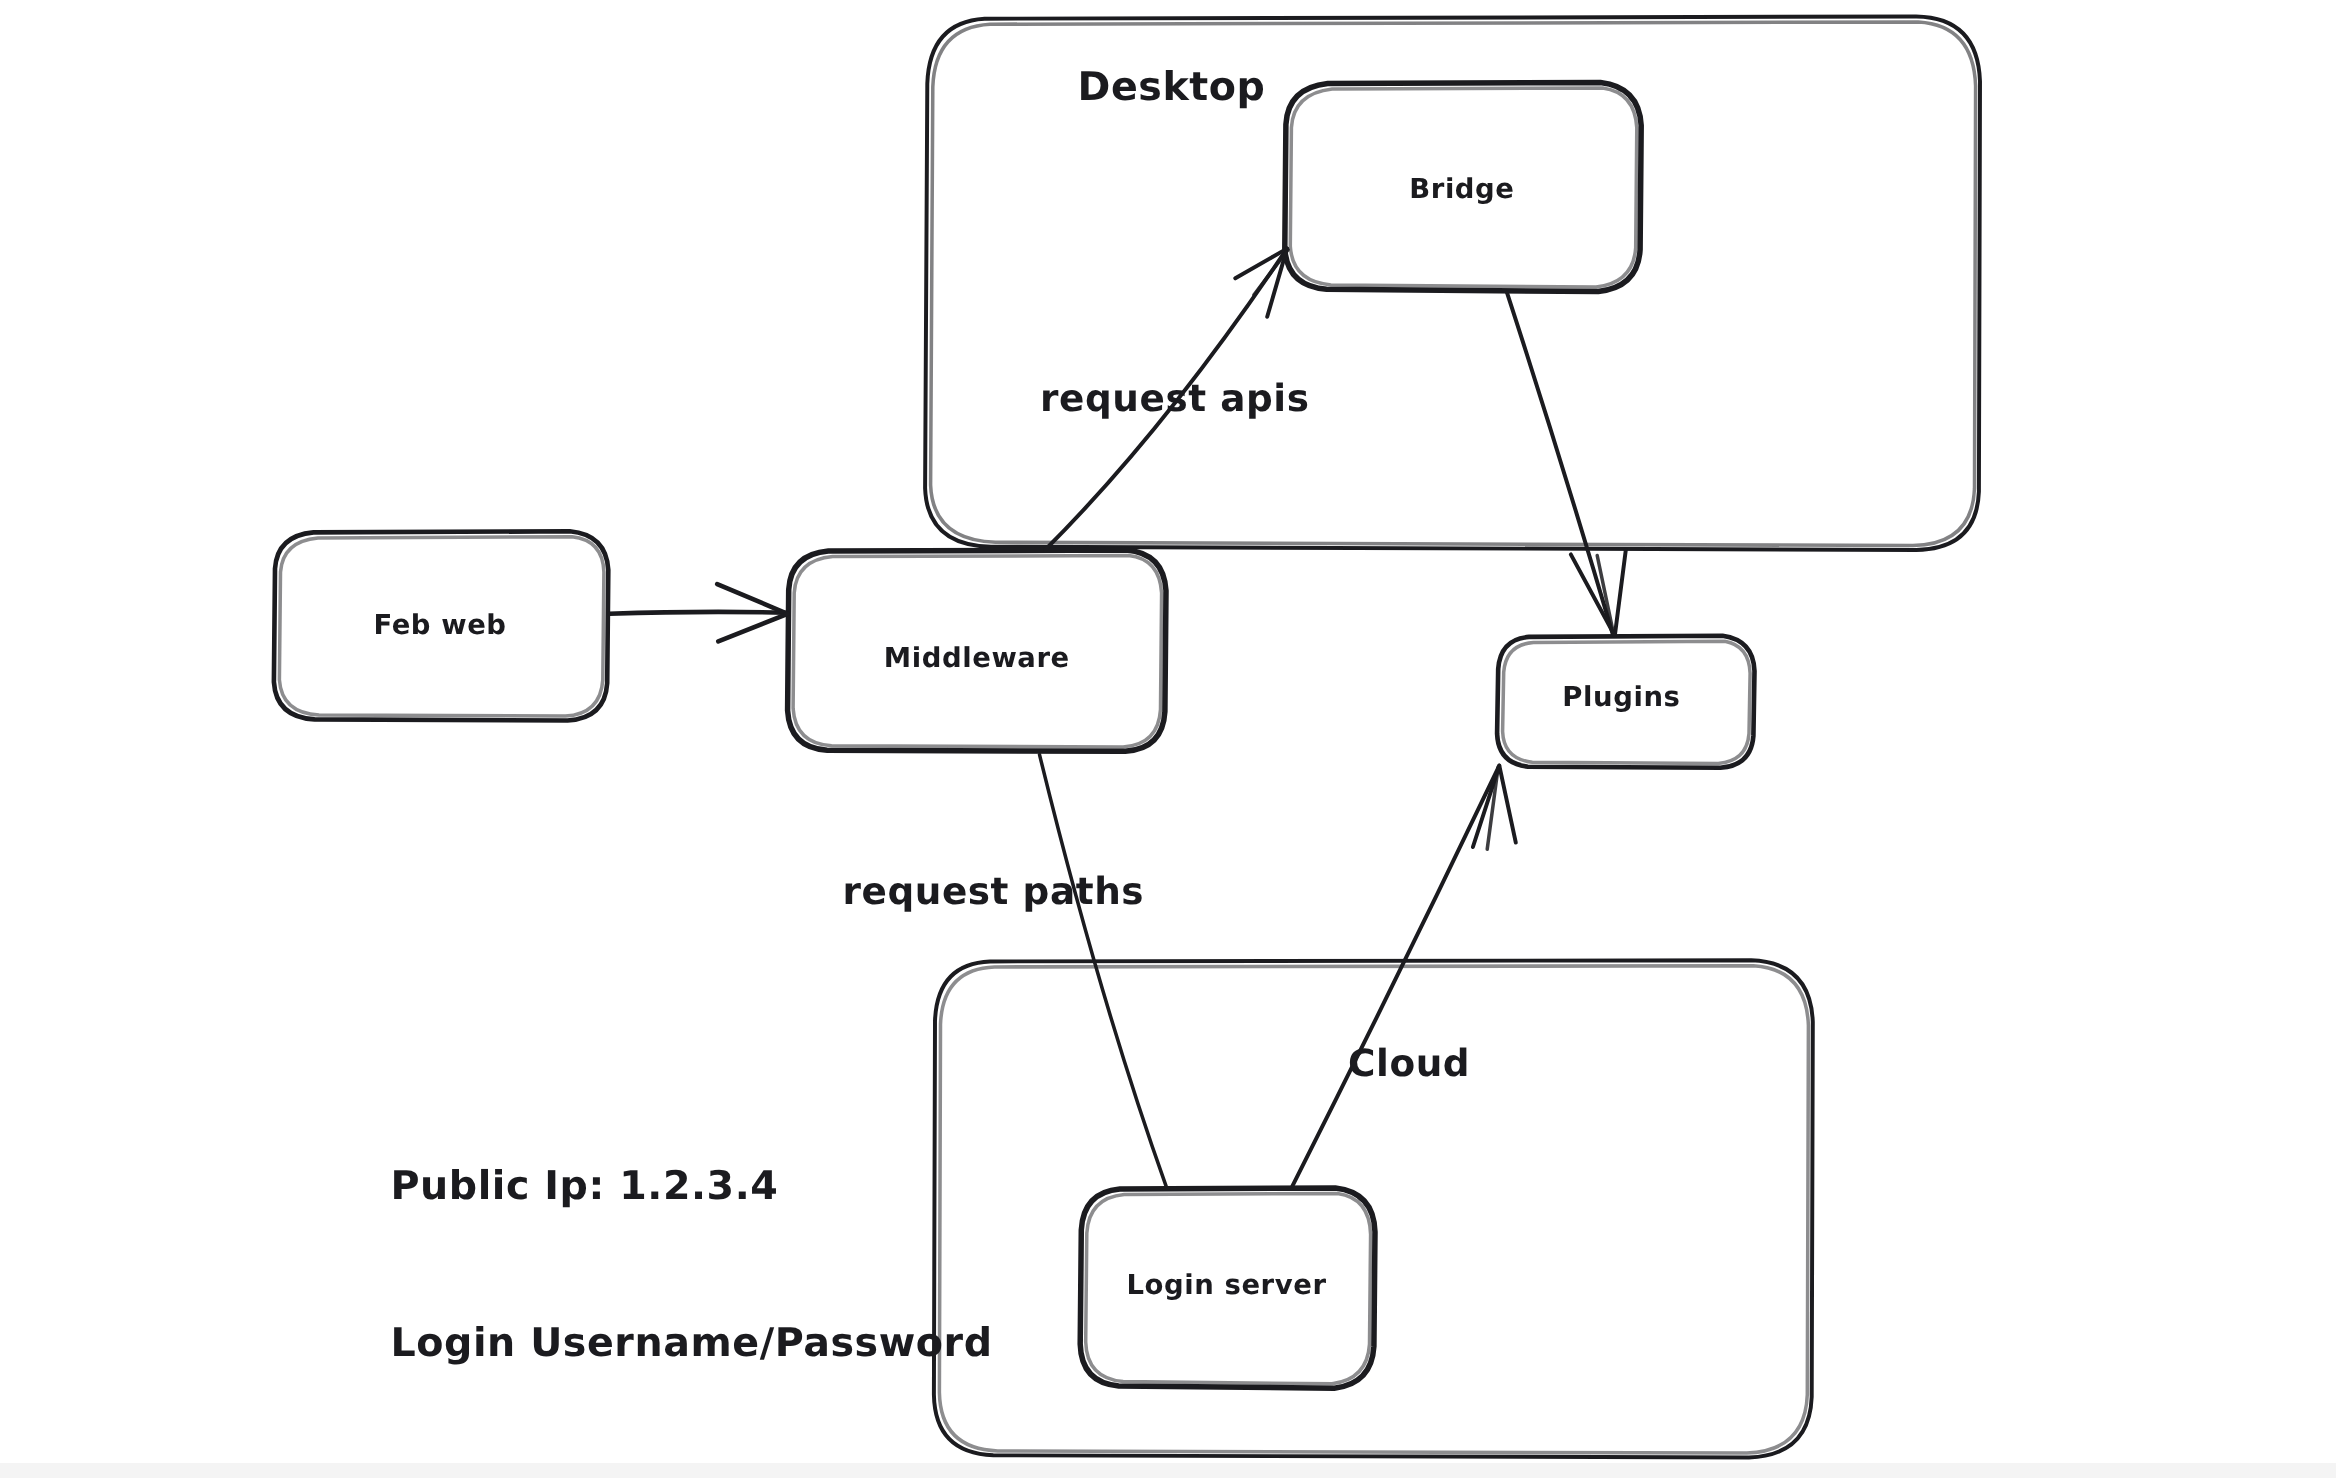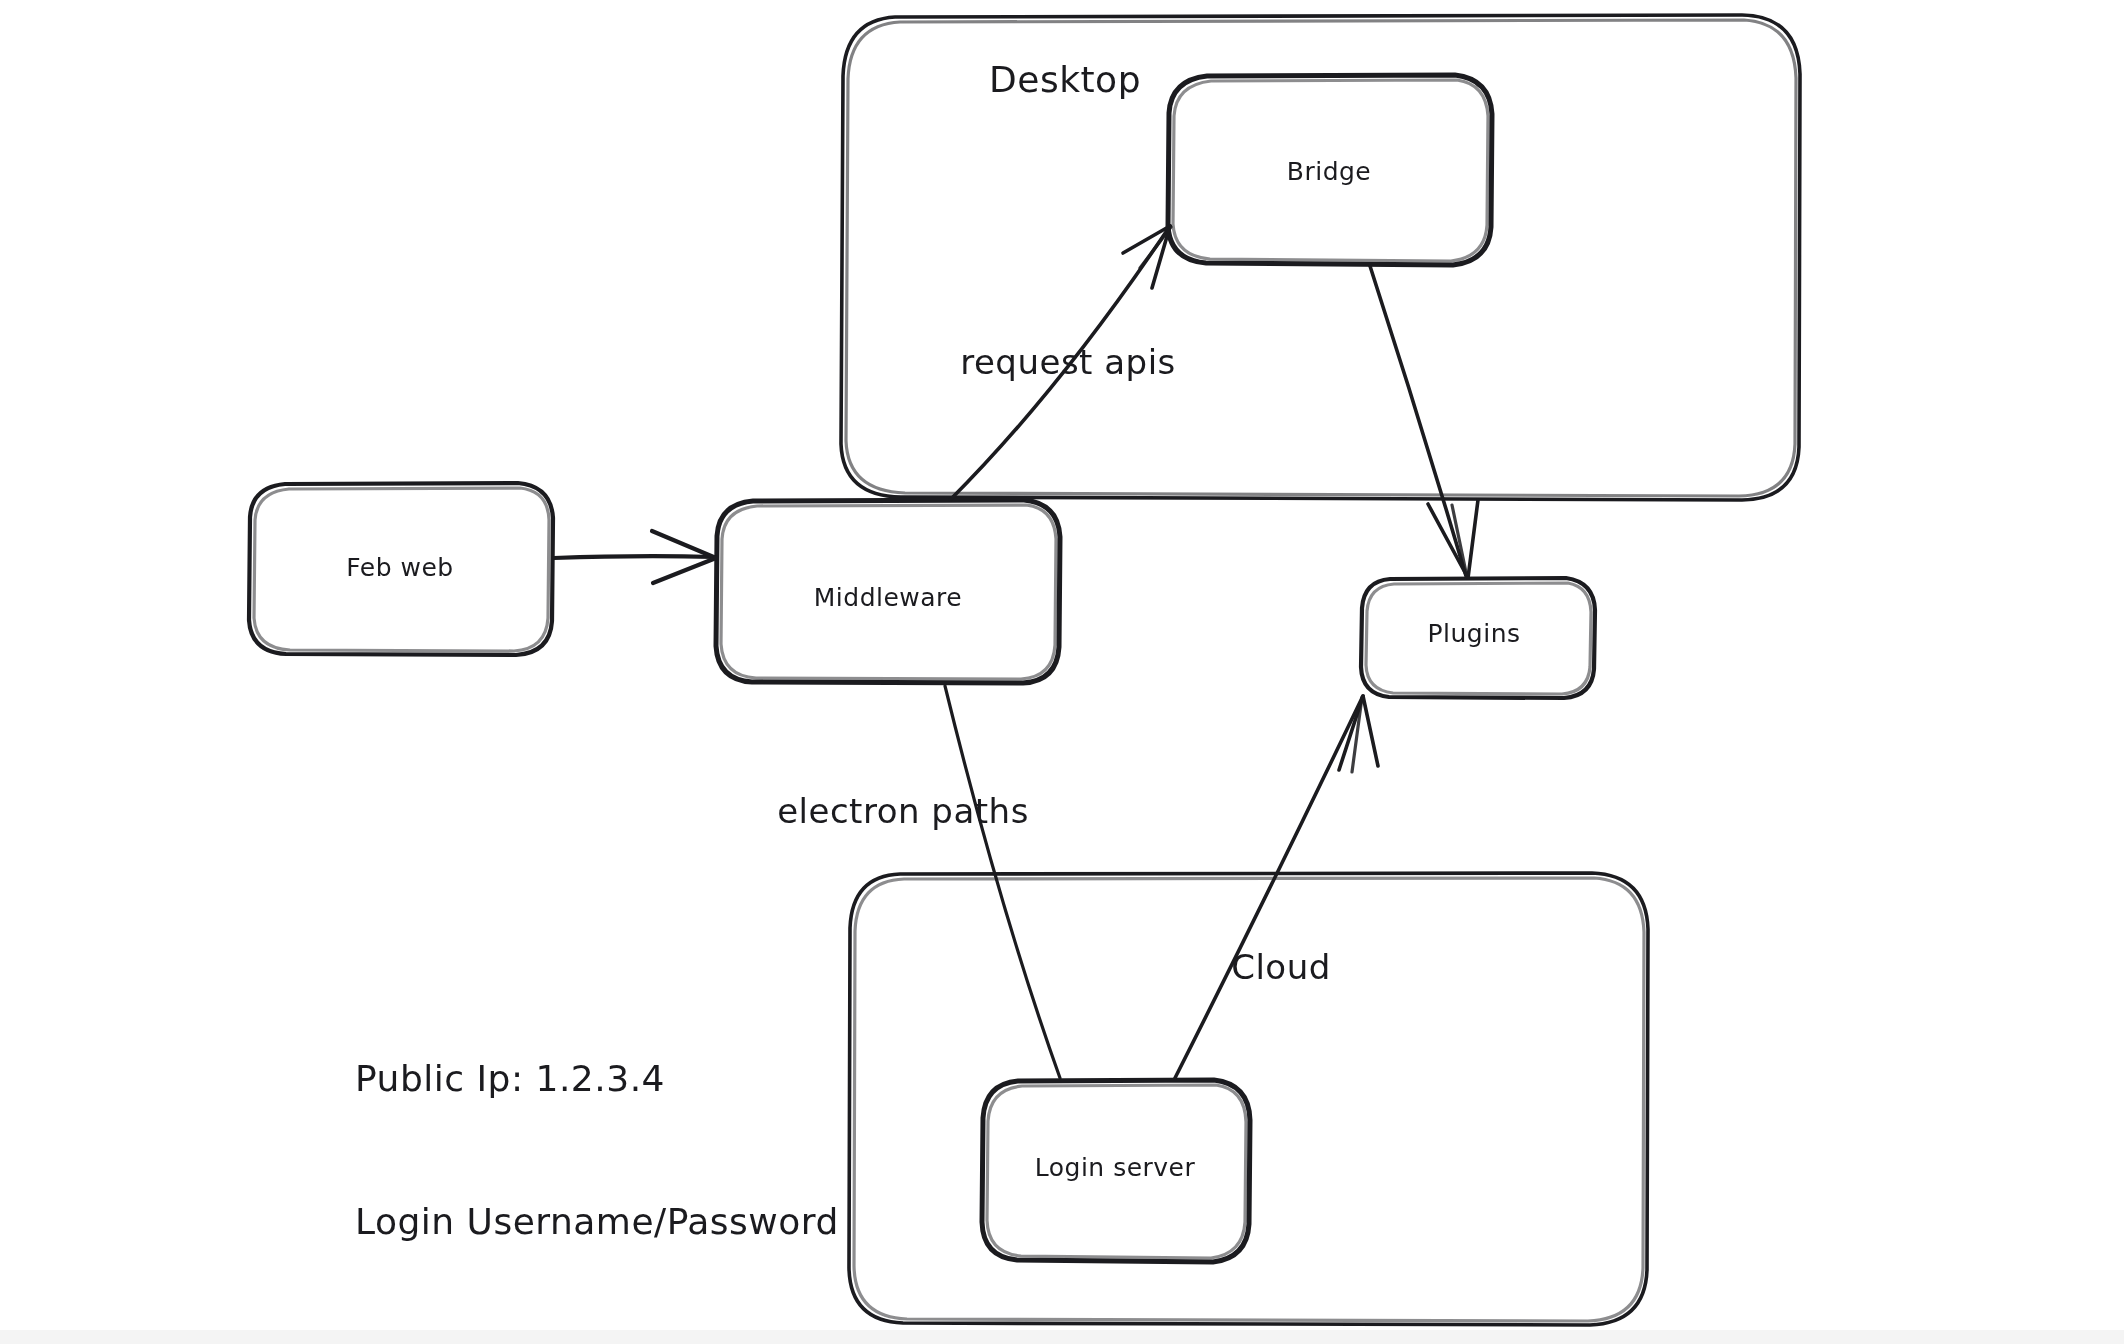--- a/index.html
+++ b/index.html
@@ -27,21 +27,21 @@
     width: 2124px;
     height: 1344px;
   }
   .lbl {
     position: absolute;
     font-family: "DejaVu Sans", sans-serif;
     color: #1b1b1f;
     white-space: pre;
     line-height: 1.28;
     letter-spacing: 0.5px;
-    font-weight: 400;
+    font-weight: 700;
   }
   .node-label {
     font-size: 25px;
     text-align: center;
     transform: translate(-50%, -50%);
   }
   .container-label {
     font-size: 36px;
     text-align: center;
     transform: translate(-50%, -50%);
@@ -168,21 +168,21 @@
   <div class="lbl node-label" style="left:888px; top:598px;text-align:right;">Middleware</div>
 
   <div class="lbl node-label" style="left:1329px; top:172px;">Bridge</div>
 
   <div class="lbl node-label" style="left:1474px; top:634px;text-align:right;">Plugins</div>
 
   <div class="lbl node-label" style="left:1115px; top:1168px;">Login server</div>
 
   <div class="lbl edge-label" style="left:1068px; top:363px;">request apis</div>
 
-  <div class="lbl edge-label" style="left:903px; top:812px;">electron paths</div>
+  <div class="lbl edge-label" style="left:903px; top:812px;">request paths</div>
 
   <div class="lbl edge-label" style="left:1281px; top:968px;">Cloud</div>
 
   <div class="lbl note-label" style="left:355px; top:960px;">
     <span>Public Ip: 1.2.3.4</span>
     <span>Login Username/Password</span>
   </div>
 
   <div class="bottom-strip"></div>
 

